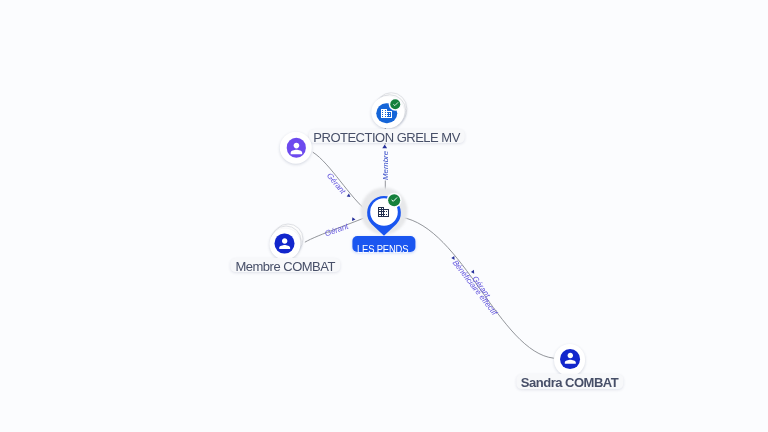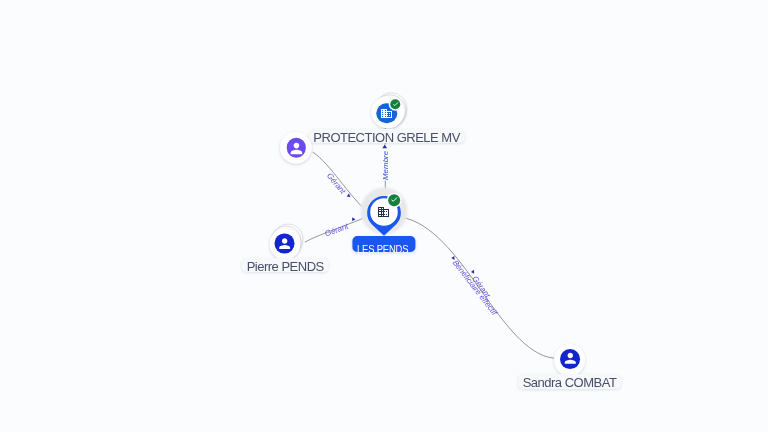--- a/index.html
+++ b/index.html
@@ -72,21 +72,21 @@
   <div class="stack-c" style="left:3.9px;top:-4.9px;width:31px;height:31px;"></div>
   <div class="stack-c" style="left:1.95px;top:-2.45px;width:31px;height:31px;"></div>
   <div class="node-disc" style="width:31px;height:31px;">
     <div class="inner" style="position:absolute;left:5.75px;top:5.75px;width:19.5px;height:19.5px;background:#1226cc;">
       <svg width="16.35" height="16.35" viewBox="0 0 24 24" style="position:absolute;left:1.6px;top:1.75px;">
             <path fill="#fff" d="M12 12c2.21 0 4-1.79 4-4s-1.79-4-4-4-4 1.79-4 4 1.79 4 4 4zm0 2c-2.67 0-8 1.34-8 4v2h16v-2c0-2.66-5.33-4-8-4z"></path>
           </svg>
     </div>
   </div>
 </div>
-<div class="chip" style="left:285.2px;top:257.7px;">Pierre PENDS</div>
+<div class="chip" style="left:285.2px;top:257.7px;">Membre COMBAT</div>
 
 <div class="node" style="left:384.05px;top:212.45px;width:33.7px;height:33.7px;">
   <svg width="33.7" height="41" viewBox="0 0 33.7 41" style="position:absolute;left:0;top:0;overflow:visible;">
     <path d="M4.35 28.9 A16.85 16.85 0 1 1 29.35 28.9 Q22.6 35.4 16.85 40.6 Q11.1 35.4 4.35 28.9 Z" fill="#1a56f0"></path>
     <circle cx="16.85" cy="16.85" r="13.8" fill="#fff"></circle>
   </svg>
   <div style="position:absolute;left:9.9px;top:9.25px;">
     <svg width="13.44" height="13.44" viewBox="0 0 24 24" shape-rendering="crispEdges">
           <path fill="#232f4e" d="M12 7V3H2v18h20V7H12zM6 19H4v-2h2v2zm0-4H4v-2h2v2zm0-4H4V9h2v2zm0-4H4V5h2v2zm4 12H8v-2h2v2zm0-4H8v-2h2v2zm0-4H8V9h2v2zm0-4H8V5h2v2zm10 12h-8v-2h2v-2h-2v-2h2v-2h-2V9h8v10zm-2-8h-2v2h2v-2zm0 4h-2v2h2v-2z"></path>
         </svg>
@@ -101,21 +101,21 @@
 
 <div class="node" style="left:569.6px;top:359.7px;width:31.9px;height:31.9px;">
   <div class="node-disc" style="width:31.9px;height:31.9px;">
     <div class="inner" style="position:absolute;left:6.6px;top:5.5px;width:19.8px;height:19.8px;background:#1226cc;">
       <svg width="16.5" height="16.5" viewBox="0 0 24 24" style="position:absolute;left:1.6px;top:1.1px;">
             <path fill="#fff" d="M12 12c2.21 0 4-1.79 4-4s-1.79-4-4-4-4 1.79-4 4 1.79 4 4 4zm0 2c-2.67 0-8 1.34-8 4v2h16v-2c0-2.66-5.33-4-8-4z"></path>
           </svg>
     </div>
   </div>
 </div>
-<div class="chip" style="left:569.5px;top:373.8px;">Sandra COMBAT</div>
+<div class="chip" style="left:569.5px;top:373.8px;font-weight:bold;">Sandra COMBAT</div>
 
 <div class="elabel" style="left:381.6px;top:180.4px;transform:rotate(-90deg);color:#3b50c9;">Membre</div>
 <div class="elabel" style="left:330.7px;top:171.5px;transform:rotate(50deg);">Gérant</div>
 <div class="elabel" style="left:324px;top:230.5px;transform:rotate(-20.5deg);">Gérant</div>
 <div class="elabel" style="left:457.2px;top:258.7px;transform:rotate(52.2deg);">Bénéficiaire effectif</div>
 <div class="elabel" style="left:476.5px;top:274.5px;transform:rotate(54.4deg);">Gérant</div>
 
 </div>
 
 </body></html>

